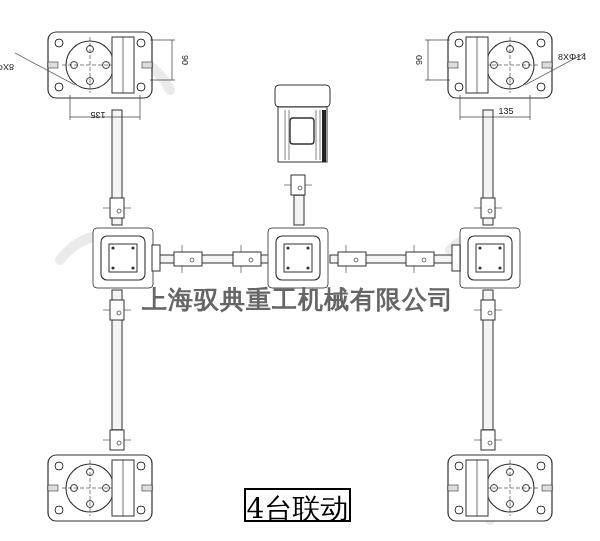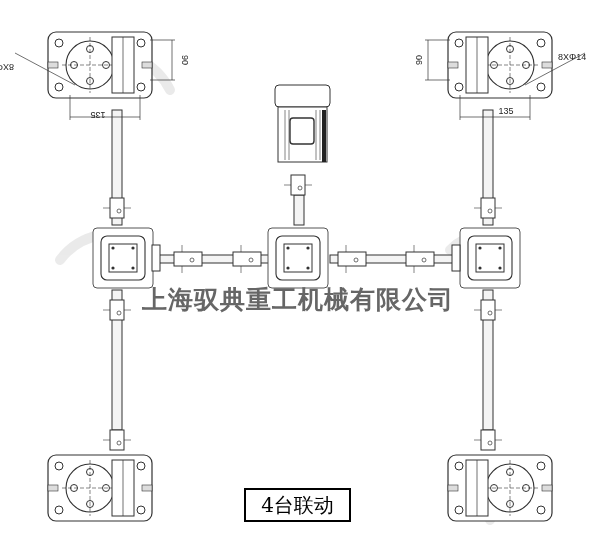--- a/index.html
+++ b/index.html
@@ -1,19 +1,19 @@
 <!DOCTYPE html>
 <html><head>
 <meta charset="utf-8">
 <style>
   html, body { margin:0; padding:0; background:#ffffff; }
   body { width:600px; height:541px; position:relative; overflow:hidden; font-family:"DejaVu Sans", sans-serif; }
   #canvas { position:absolute; left:0; top:0; }
   .company { position:absolute; left:142px; top:283px; font-size:25px; color:#666666; letter-spacing:1px; font-family:Liberation Sans, sans-serif; font-weight:bold; white-space:nowrap; }
-  .caption-box { position:absolute; left:244px; top:488px; width:107px; height:34px; border:2px solid #000; box-sizing:border-box; display:flex; align-items:center; justify-content:center; font-family:"DejaVu Serif", serif; font-size:20px; color:#000; }
+  .caption-box { position:absolute; left:244px; top:488px; width:107px; height:34px; border:2px solid #000; box-sizing:border-box; display:flex; justify-content:center; font-family:"DejaVu Serif", serif; font-size:28px; color:#000; }
   .dimtext { font-family:"Liberation Sans", sans-serif; font-size:9px; fill:#222; }
 </style>
 </head>
 <body>
 
 <svg id="canvas" width="600" height="541" viewBox="0 0 600 541" xmlns="http://www.w3.org/2000/svg">
   <defs>
     <g id="jack">
 
       <rect x="-52" y="-33" width="104" height="66" rx="8" fill="#fff" stroke="#333" stroke-width="1.2"></rect>

